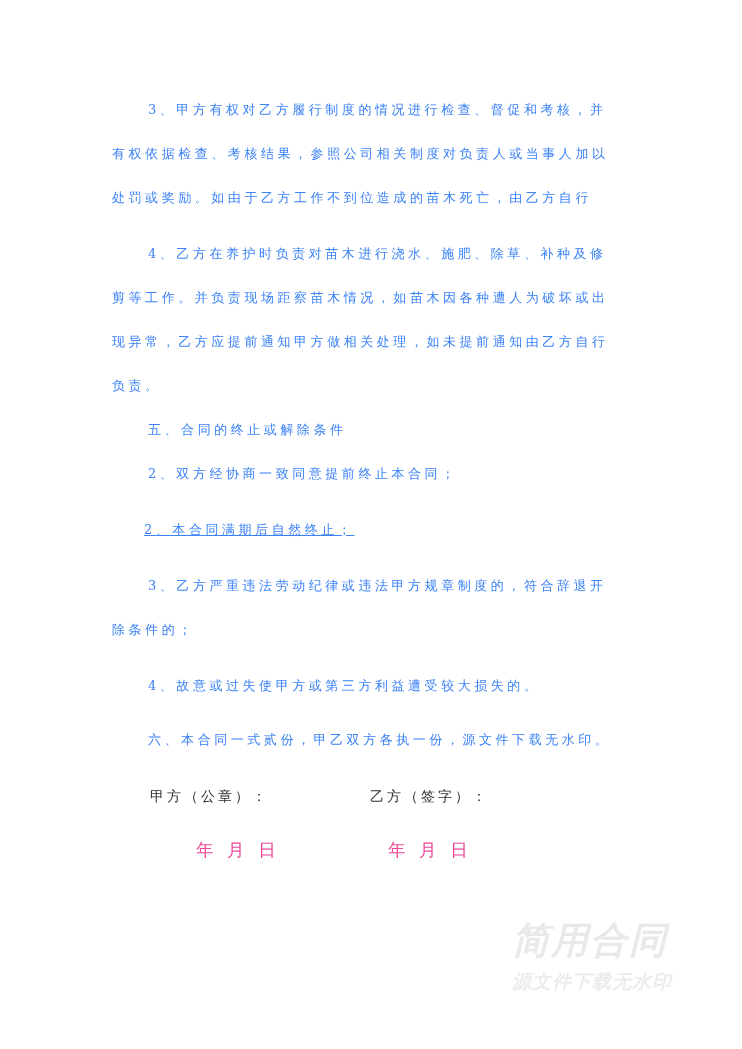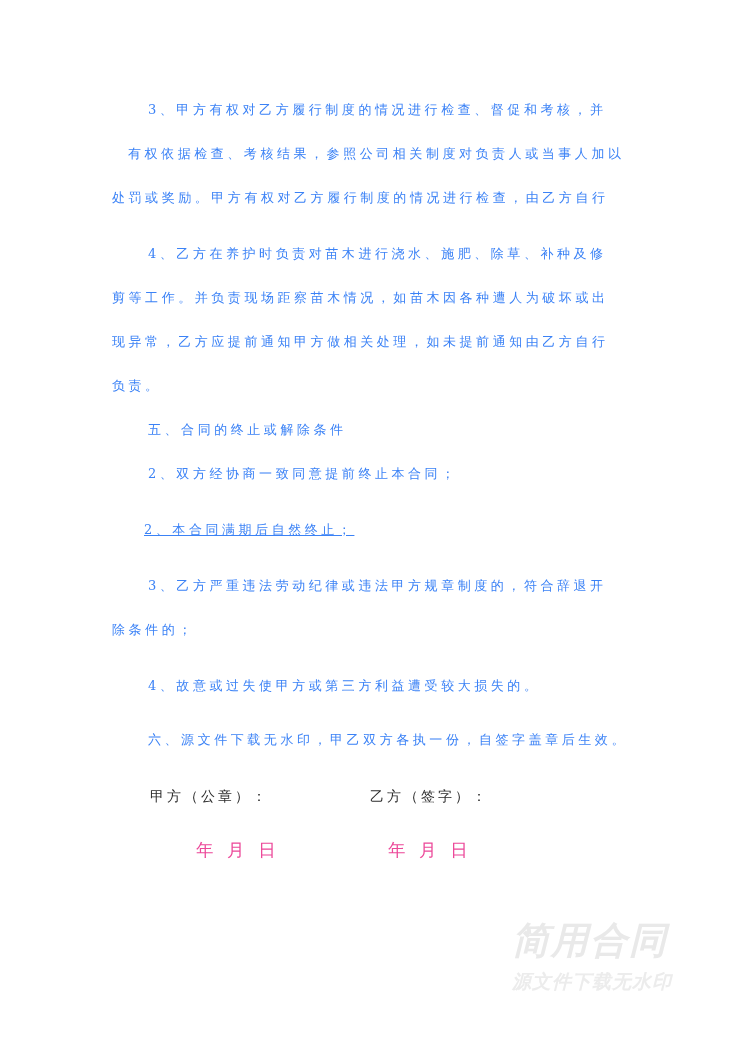--- a/index.html
+++ b/index.html
@@ -69,36 +69,36 @@
       margin-top: 6px;
       color: #ececec;
     }
   </style>
 </head>
 <body>
 
 <div class="page">
 
   <div class="line" style="left:148px; top:98px;">3、甲方有权对乙方履行制度的情况进行检查、督促和考核，并</div>
-  <div class="line" style="left:128px; top:142px;text-align:right;">有权依据检查、考核结果，参照公司相关制度对负责人或当事人加以</div>
-  <div class="line" style="left:112px; top:186px;">处罚或奖励。甲方有权对乙方履行制度的情况进行检查，由乙方自行</div>
+  <div class="line" style="left:112px; top:142px;text-align:right;">有权依据检查、考核结果，参照公司相关制度对负责人或当事人加以</div>
+  <div class="line" style="left:112px; top:186px;">处罚或奖励。如由于乙方工作不到位造成的苗木死亡，由乙方自行</div>
 
   <div class="line" style="left:148px; top:242px;">4、乙方在养护时负责对苗木进行浇水、施肥、除草、补种及修</div>
   <div class="line" style="left:112px; top:286px;">剪等工作。并负责现场距察苗木情况，如苗木因各种遭人为破坏或出</div>
   <div class="line" style="left:112px; top:330px;">现异常，乙方应提前通知甲方做相关处理，如未提前通知由乙方自行</div>
   <div class="line" style="left:112px; top:374px;">负责。</div>
 
   <div class="line" style="left:148px; top:418px;">五、合同的终止或解除条件</div>
   <div class="line" style="left:148px; top:462px;">2、双方经协商一致同意提前终止本合同；</div>
   <div class="line" style="left:144px; top:518px;text-decoration:underline;">2、本合同满期后自然终止；</div>
   <div class="line" style="left:148px; top:574px;">3、乙方严重违法劳动纪律或违法甲方规章制度的，符合辞退开</div>
   <div class="line" style="left:112px; top:618px;">除条件的；</div>
   <div class="line" style="left:148px; top:674px;">4、故意或过失使甲方或第三方利益遭受较大损失的。</div>
 
-  <div class="line" style="left:148px; top:728px;">六、源文件下载无水印，甲乙双方各执一份，自签字盖章后生效。</div>
+  <div class="line" style="left:148px; top:728px;">六、本合同一式贰份，甲乙双方各执一份，源文件下载无水印。</div>
 
   <div class="sig" style="left:150px; top:784px;">甲方（公章）：</div>
   <div class="sig" style="left:370px; top:784px;">乙方（签字）：</div>
 
   <div class="date" style="left:196px; top:838px;">年 月 日</div>
   <div class="date" style="left:388px; top:838px;">年 月 日</div>
 
   <div class="watermark">
     <div class="wm-title">简用合同</div>
     <div class="wm-sub">源文件下载无水印</div>

